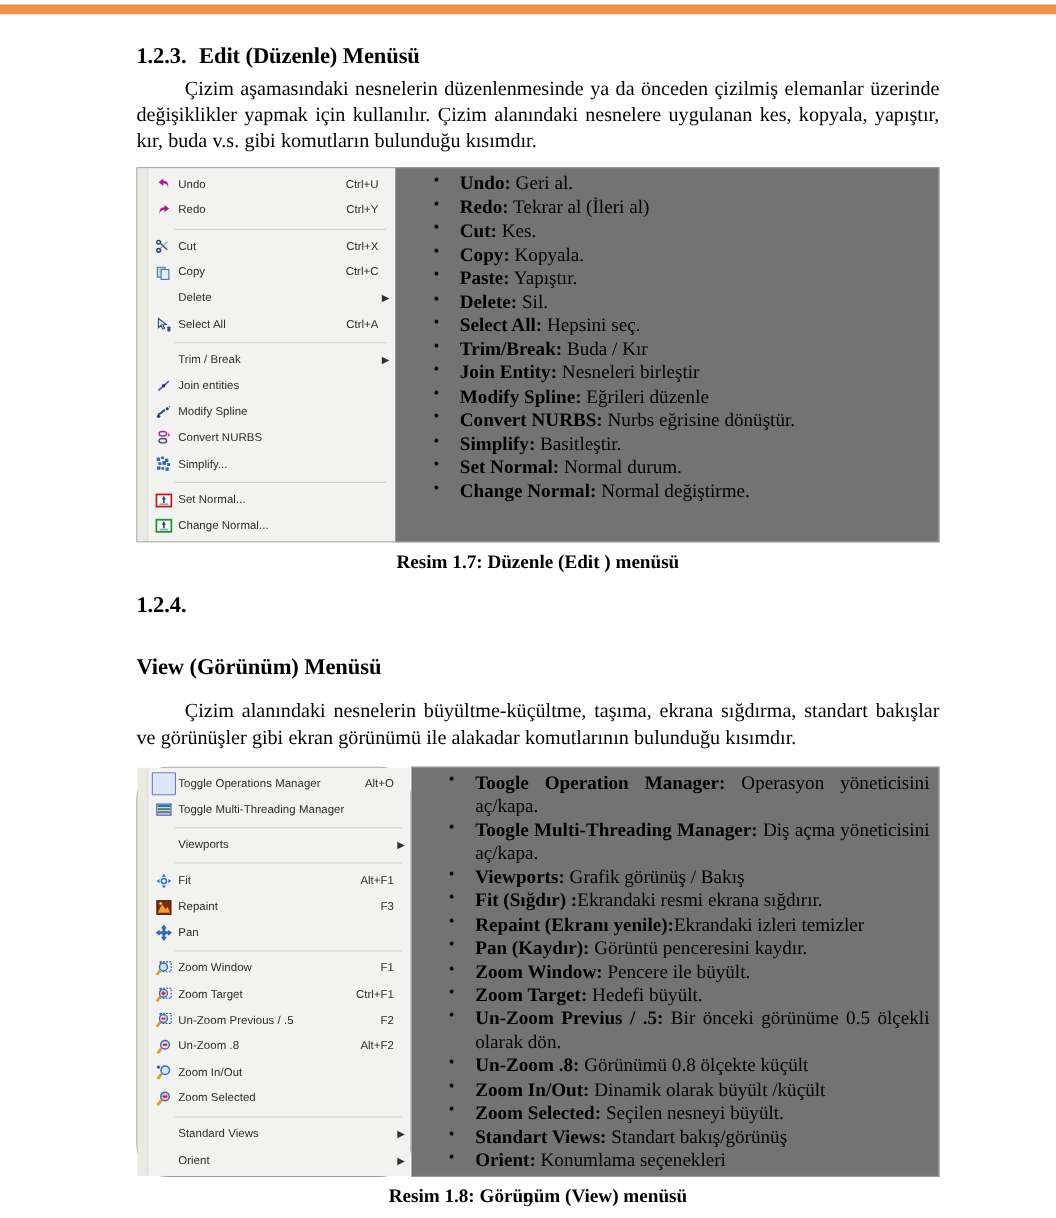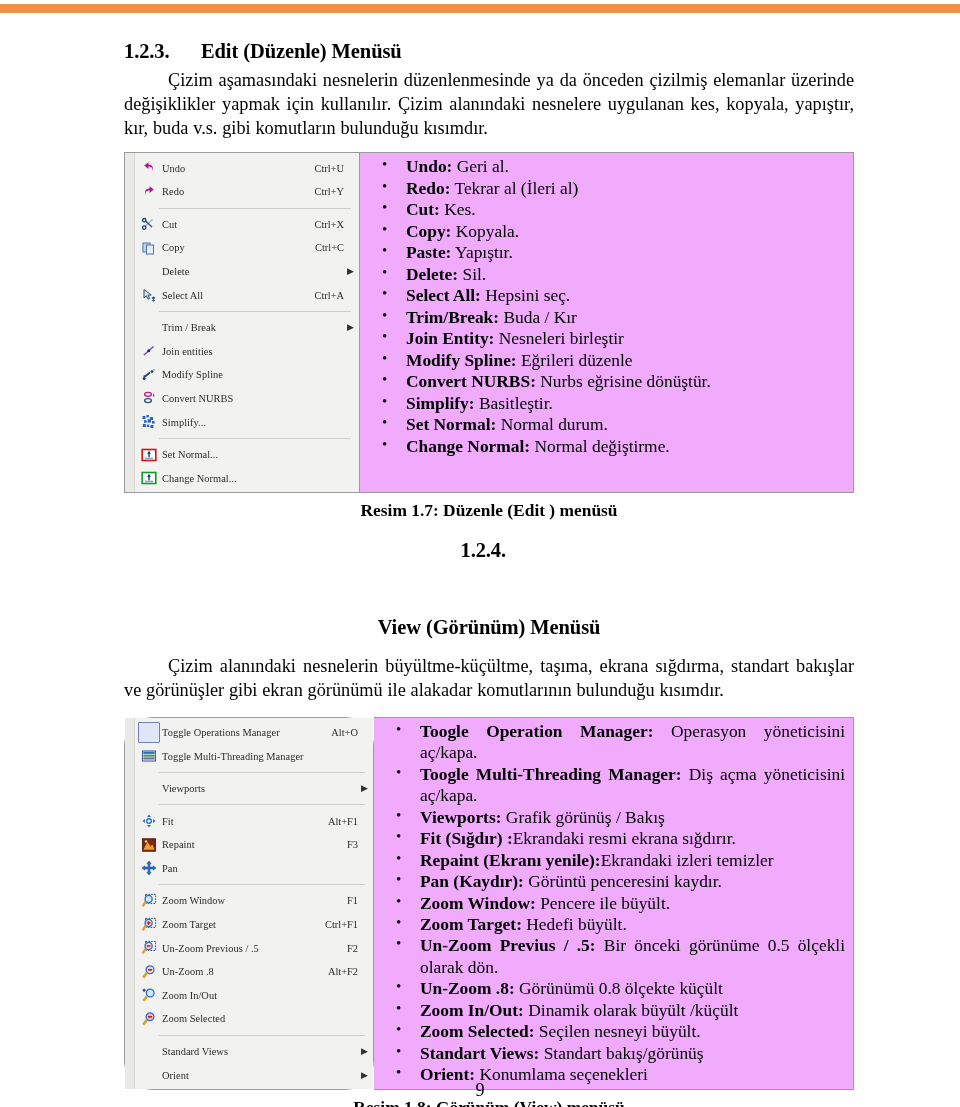--- a/index.html
+++ b/index.html
@@ -44,22 +44,21 @@
   }
 
   
   .h3 {
     font-family: "Liberation Serif", serif;
     font-weight: bold;
     font-size: 20.5px;
     letter-spacing: -0.1px;
     margin: 0 0 6px 0;
     display: flex;
-    align-items: center;
-    gap: 20px;
+    align-items: flex-start;
   }
   .h3 .num { width: 57px; flex: 0 0 57px; }
   .h3 .ttl { flex: 1 1 auto; }
 
   
   p.body {
     font-size: 18.3px;
     line-height: 1.30;
     text-align: justify;
     margin: 0;
@@ -75,21 +74,21 @@
   .fig-row {
     display: flex;
     align-items: stretch;
   }
 
   
   .menu-shot {
     border: 1px solid #9b9b9b;
     background: #f2f2f0;
     box-sizing: border-box;
-    font-family: Liberation Serif, serif;
+    font-family: Liberation Sans, sans-serif;
     position: relative;
     flex: 0 0 auto;
   }
   .menu-shot .strip {
     position: absolute;
     left: 0; top: 0; bottom: 0;
     width: 9px;
     background: #e9e9e6;
     border-right: 1px solid #d7d7d3;
   }
@@ -154,24 +153,24 @@
     border: 1px solid #6f7fbe;
     background: #dfe6f6;
     box-sizing: border-box;
     border-radius: 1px;
   }
 
   
   .bullets {
     border: 1px solid #9b9b9b;
     border-left: none;
-    background: #f0abfc;
+    background: #737373;
     box-sizing: border-box;
     flex: 1 1 auto;
-    padding: 3px 8px 3px 0;
+    padding: 3px 8px 3px 12px;
   }
   ul.bl {
     list-style: none;
     margin: 0;
     padding: 0;
   }
   ul.bl > li {
     position: relative;
     padding-left: 46px;
     font-size: 17.4px;

